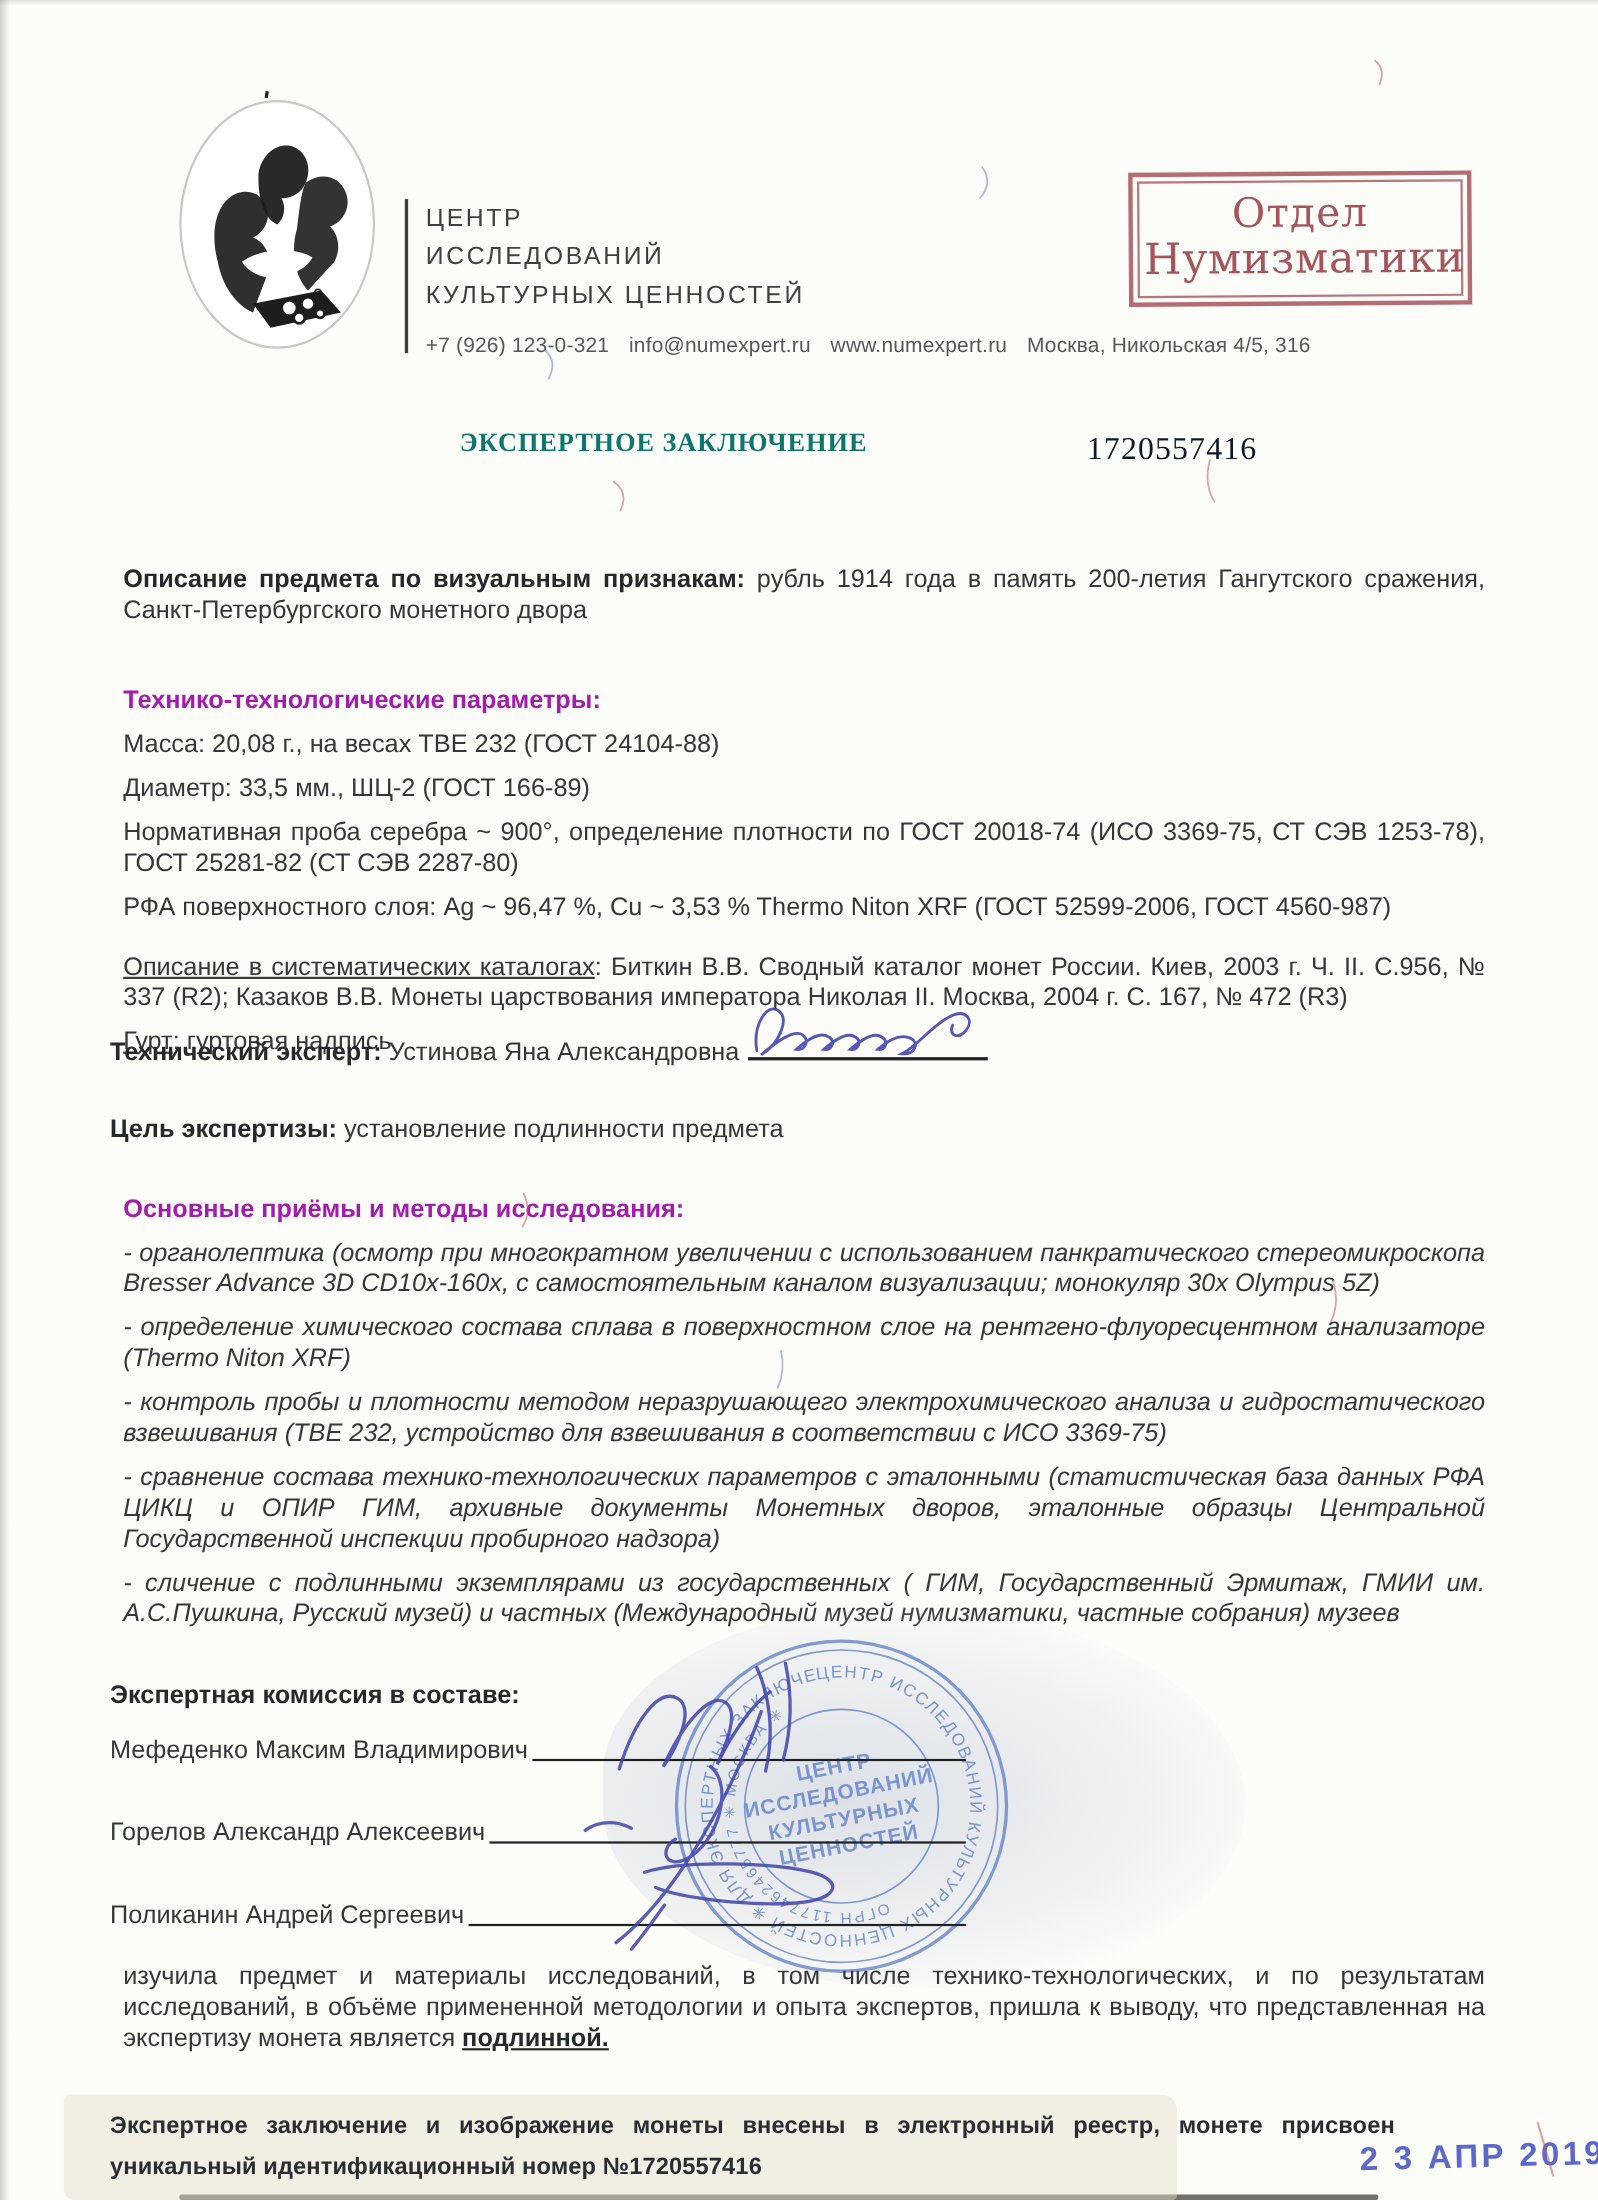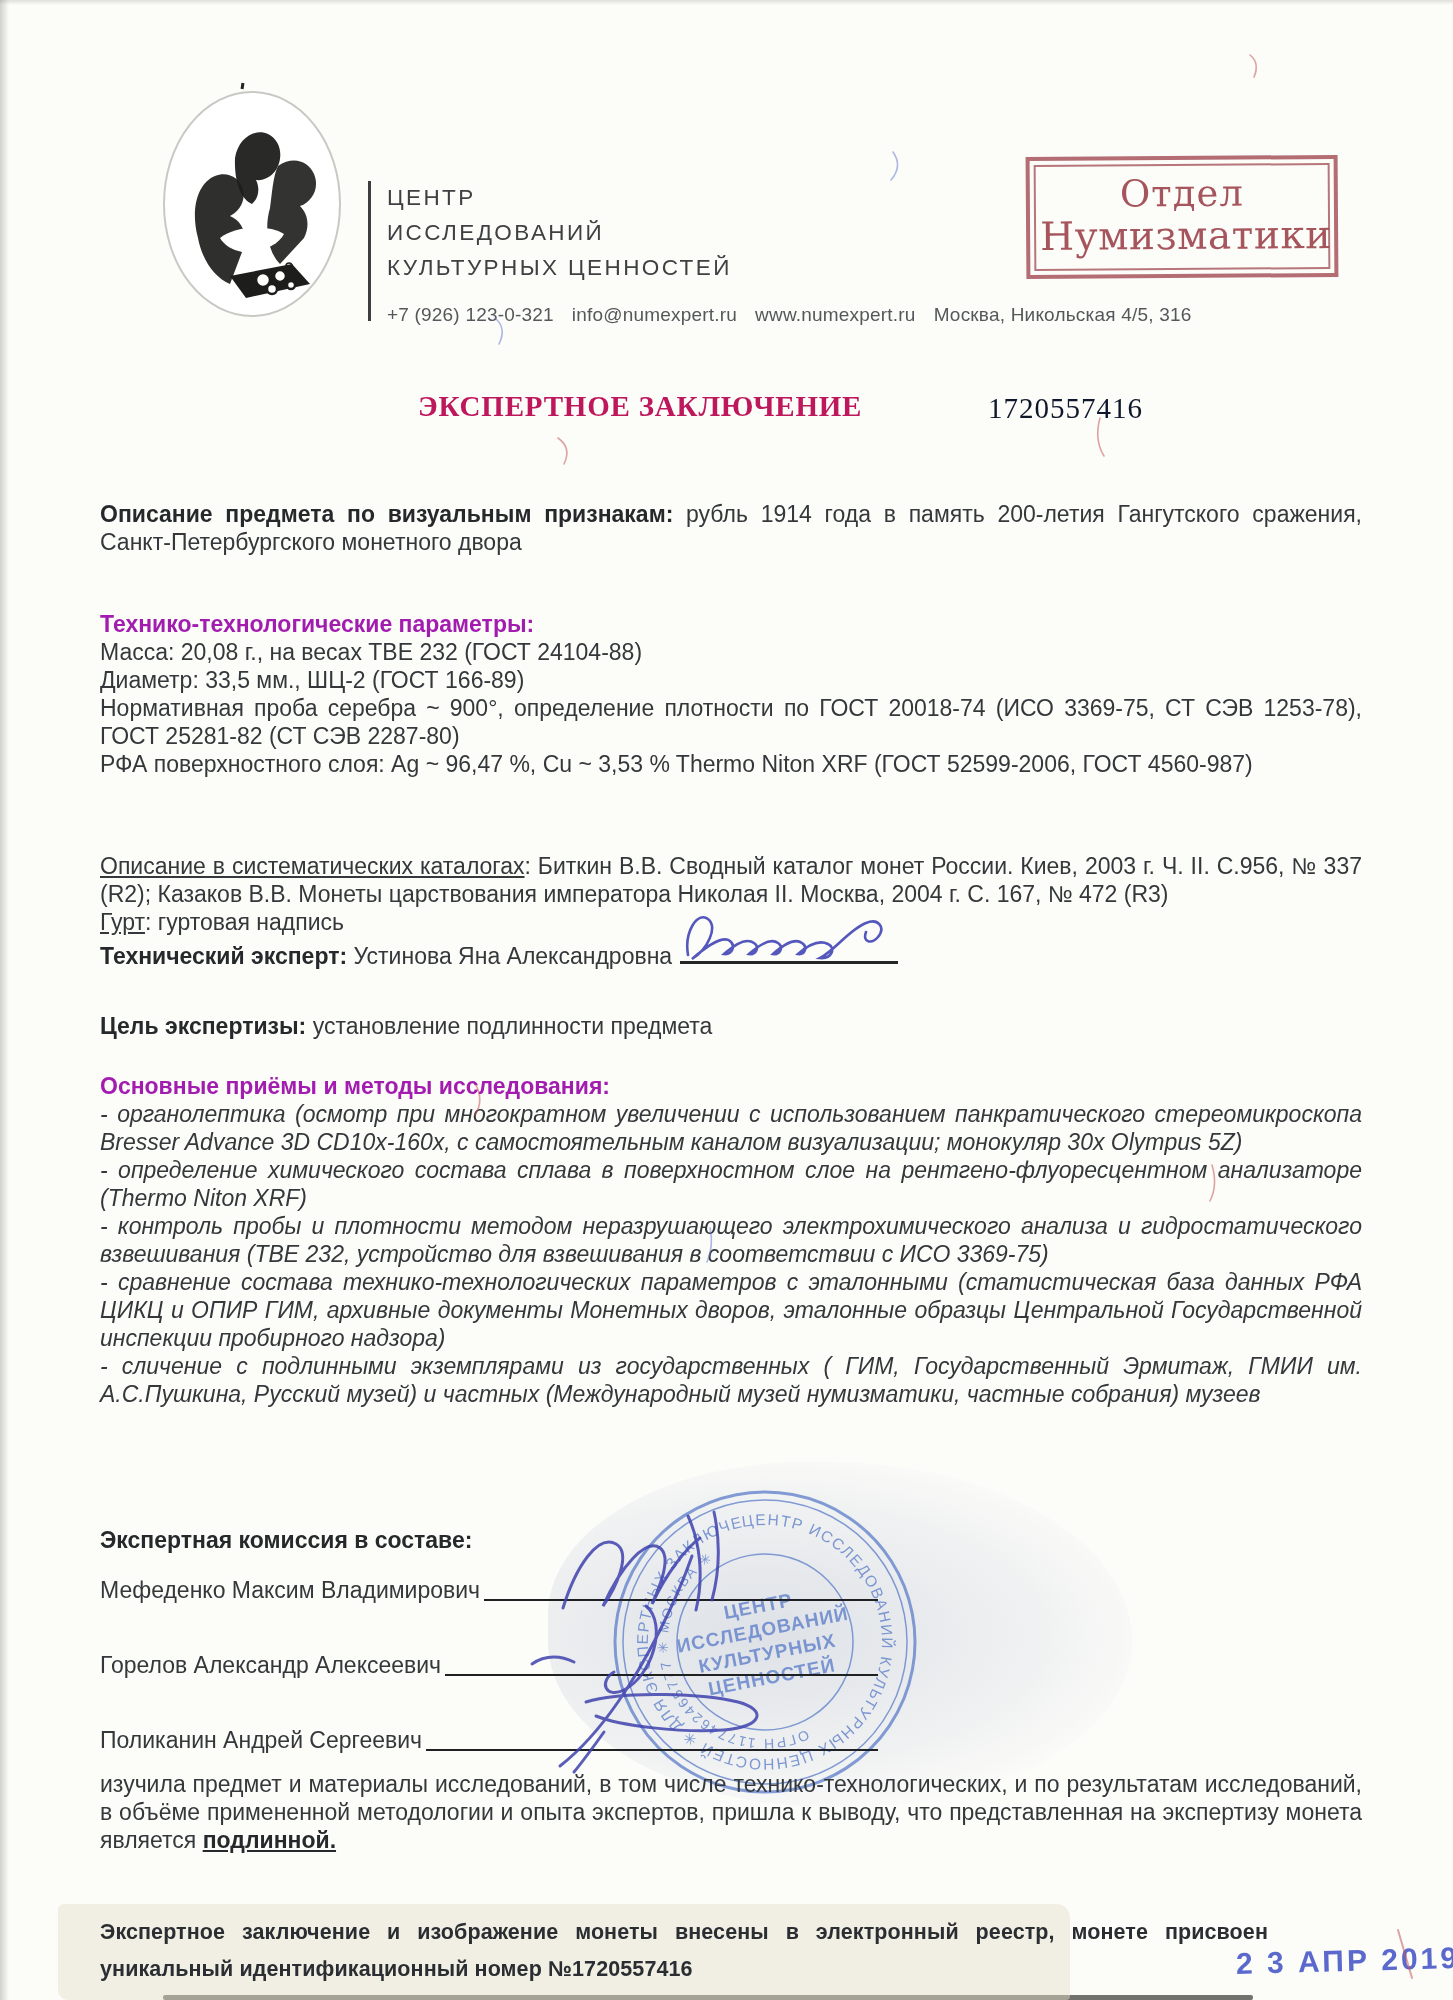--- a/index.html
+++ b/index.html
@@ -18,26 +18,26 @@
   .logo-wrap{left:160px;top:88px;width:185px;height:232px;}
   .vline{left:368px;top:181px;width:2.5px;height:140px;background:#3c3e40;}
   .org-name{left:387px;top:180px;font-size:22.5px;line-height:35px;letter-spacing:2.4px;color:#3e4042;font-weight:500;}
   .contacts{left:387px;top:304px;display:flex;gap:18px;font-size:19px;color:#54585b;letter-spacing:.2px;}
   .dept-stamp{left:1026px;top:156px;width:296px;border:4px solid rgba(160,73,81,.8);padding:4px;transform:rotate(-.4deg);}
   .dept-stamp-inner{border:2px solid rgba(160,73,81,.75);text-align:center;padding:8px 4px 10px 4px;color:rgba(158,70,79,.92);
      font-family:"DejaVu Serif",serif;}
   .dept-line1{font-size:37px;line-height:40px;letter-spacing:1px;}
   .dept-line2{font-size:39px;line-height:44px;letter-spacing:.5px;}
   
-  .doc-title{left:418px;top:390px;font-family:"Liberation Serif",serif;font-weight:bold;font-size:29px;letter-spacing:.8px;color:#be185d;}
+  .doc-title{left:418px;top:390px;font-family:"Liberation Serif",serif;font-weight:bold;font-size:24px;letter-spacing:.8px;color:#0f766e;}
   .doc-number{left:988px;top:392px;font-family:"Liberation Serif",serif;font-size:29px;color:#0f172a;letter-spacing:1px;}
   
   .blk{left:100px;width:1262px;font-size:23px;line-height:28px;}
   .just{text-align:justify;}
-  .just p{margin:0;text-align:justify;}
+  .just p{margin:12px;text-align:justify;}
   b,.bold{font-weight:bold;color:#26292c;}
   .ital{font-style:italic;}
   .ul{text-decoration:underline;}
   .sec-head{font-weight:bold;color:#a21caf;margin:0 0 0 0;}
   
   .sig-line{display:inline-block;width:218px;height:26px;border-bottom:3px solid #232527;position:relative;vertical-align:baseline;margin-left:8px;}
   .sig-line svg{position:absolute;left:-6px;top:-38px;}
   
   .member-row{display:flex;width:778px;align-items:flex-end;}
   .member-name{white-space:nowrap;}

